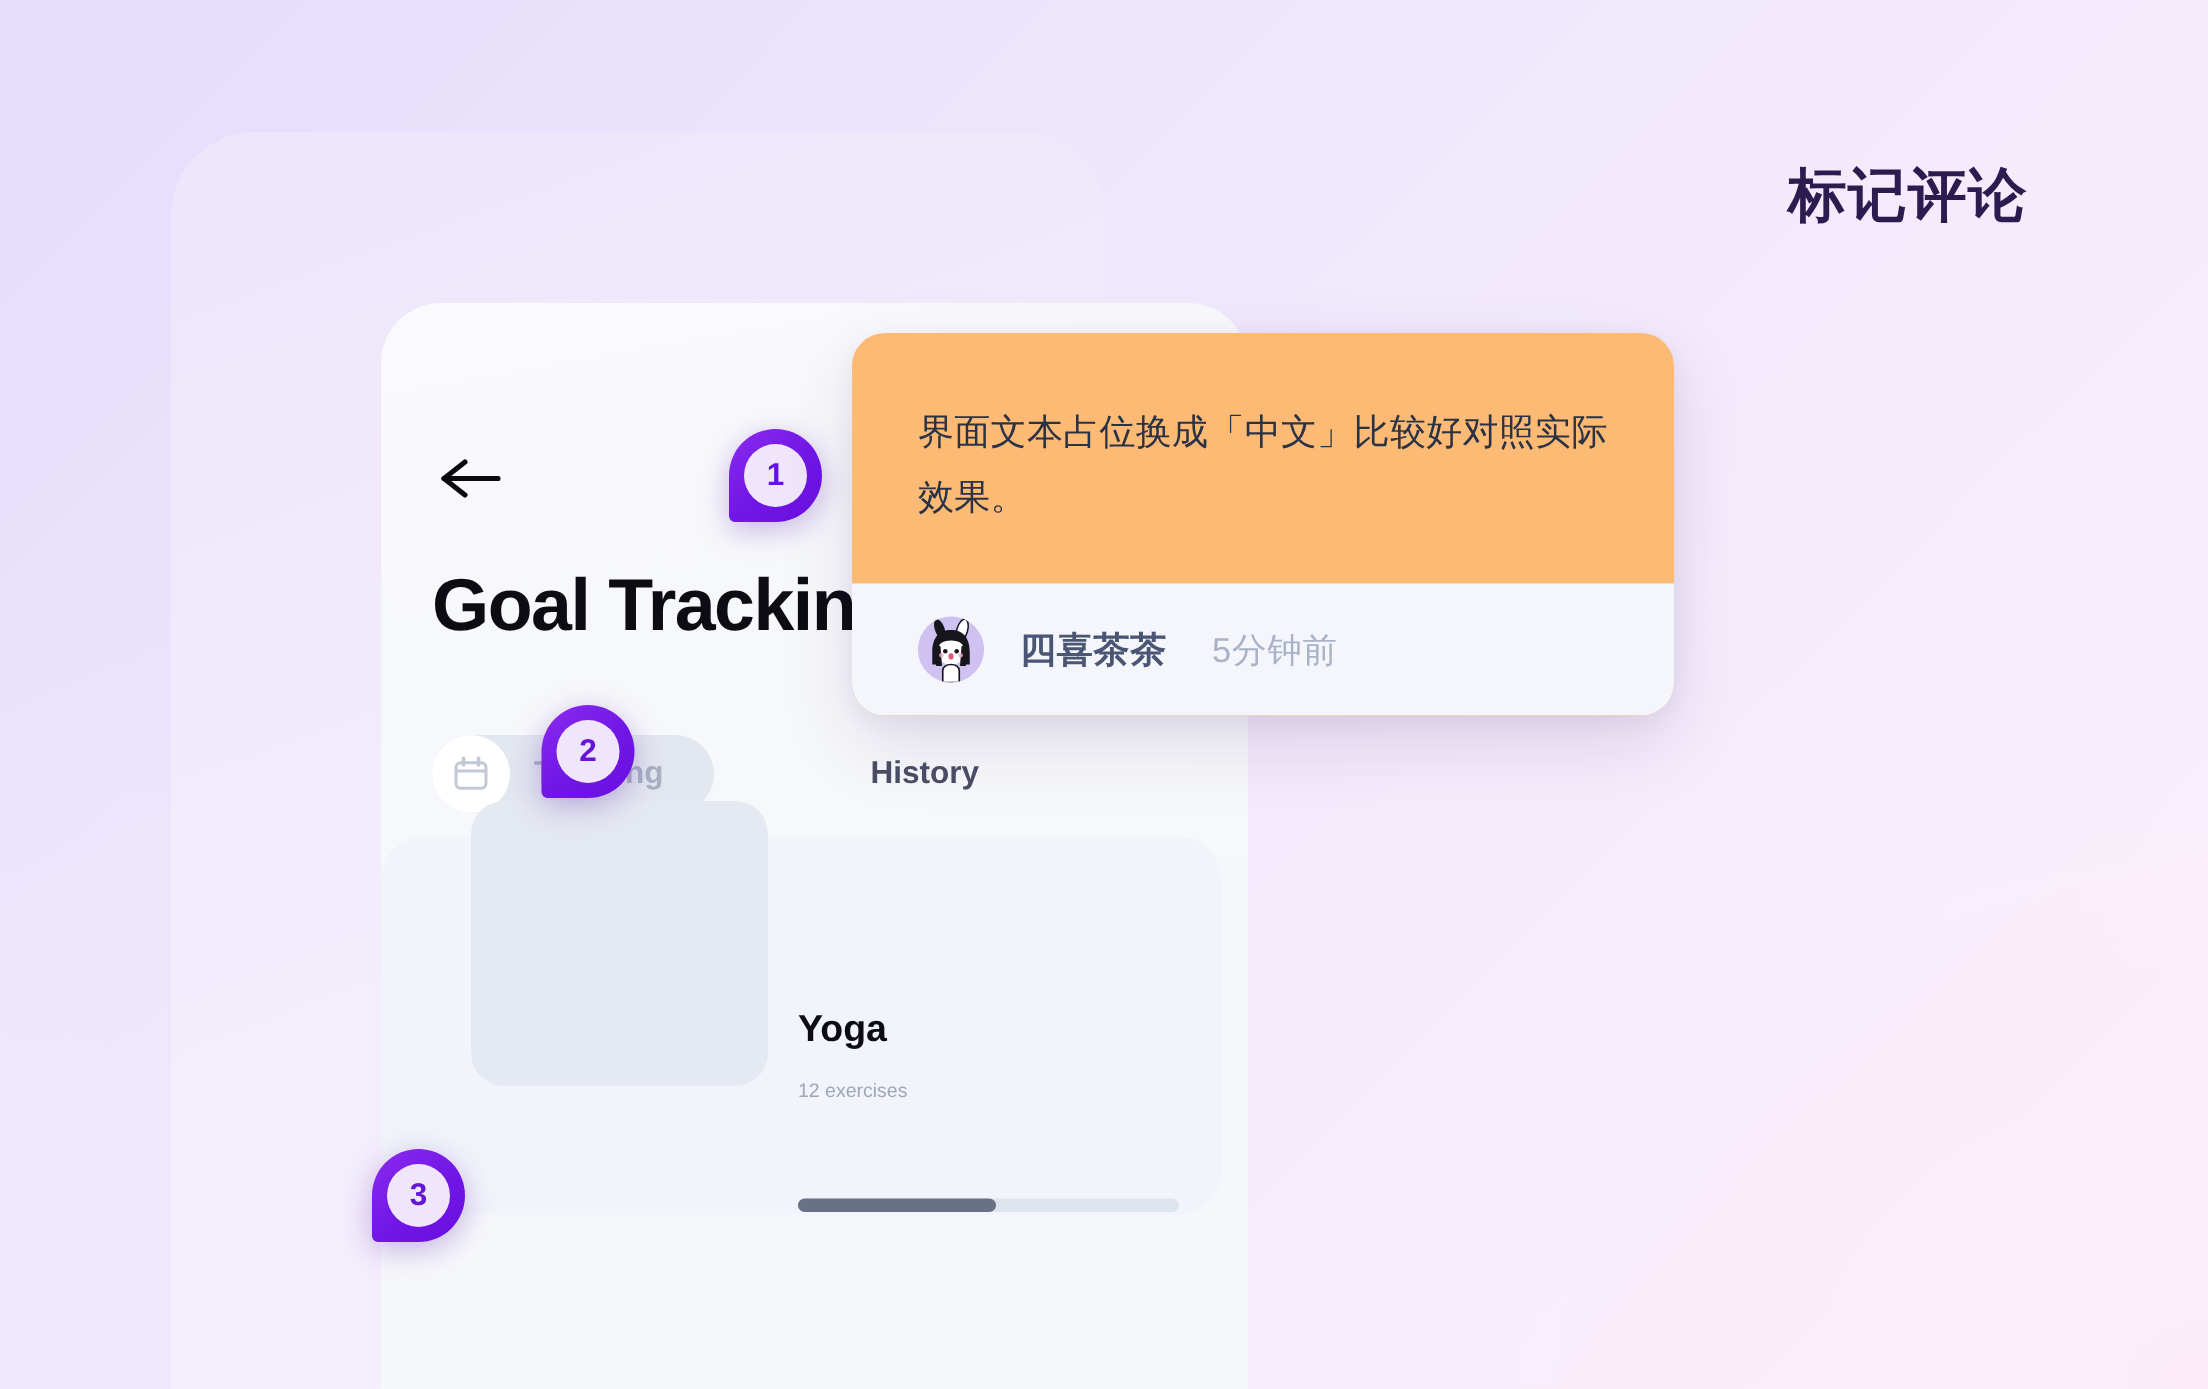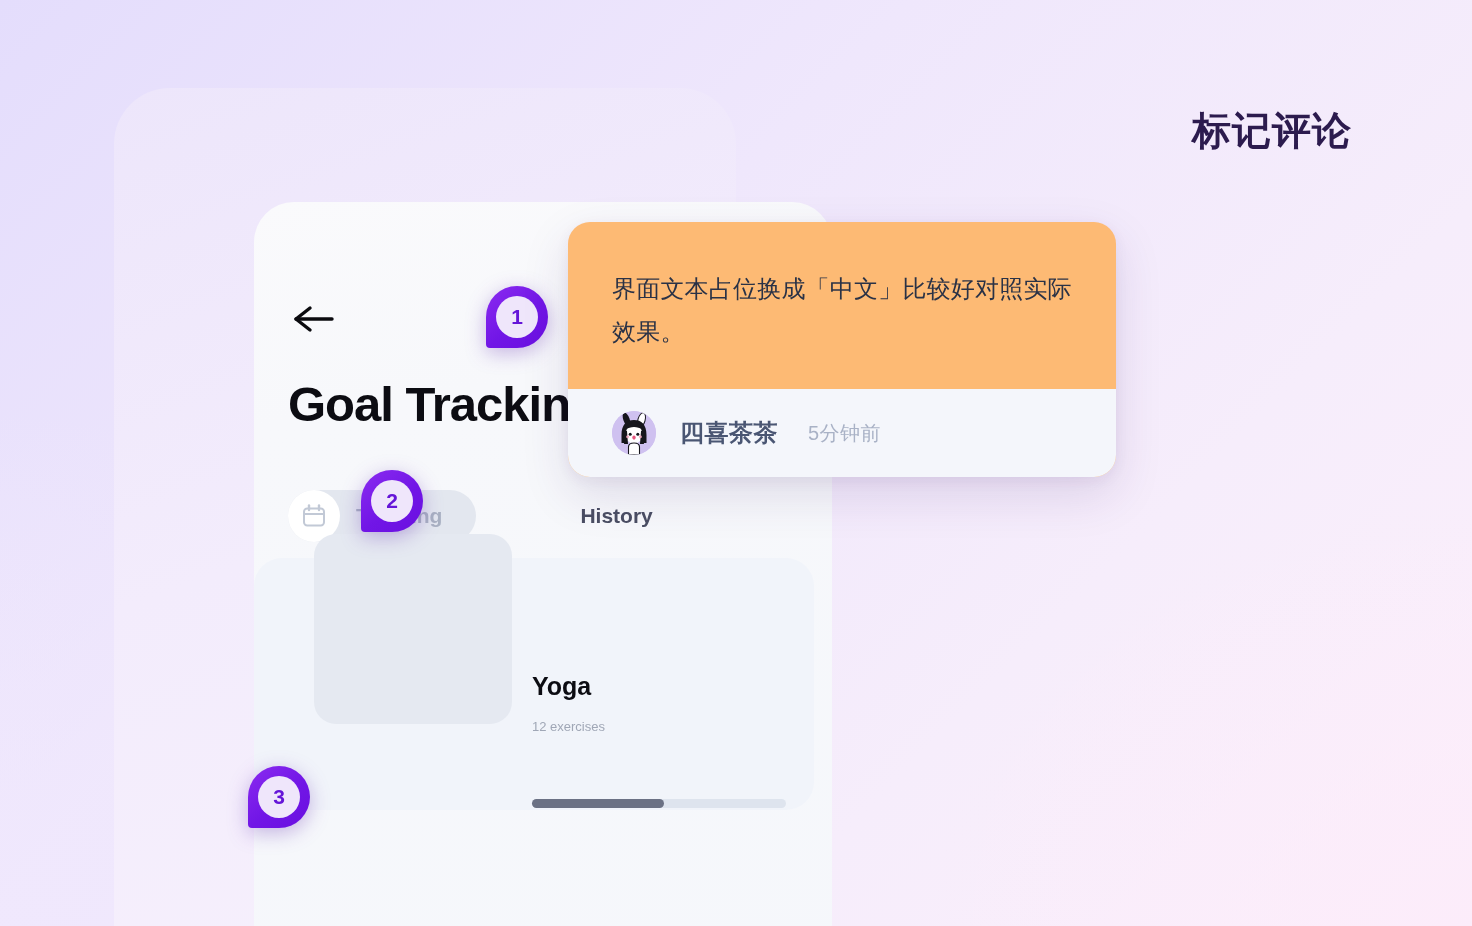--- a/index.html
+++ b/index.html
@@ -285,21 +285,21 @@
   .comment-author {
     margin-left: 24px;
     font-size: 24px;
     font-weight: 700;
     color: #4A5673;
     letter-spacing: 0.5px;
     white-space: nowrap;
   }
   .comment-time {
     margin-left: 30px;
-    font-size: 20px;
+    font-size: 23px;
     font-weight: 400;
     color: #A9B2C6;
     letter-spacing: 0.5px;
     white-space: nowrap;
   }
 </style>
 </head>
 <body>
 
 <div class="page-title">标记评论</div>

